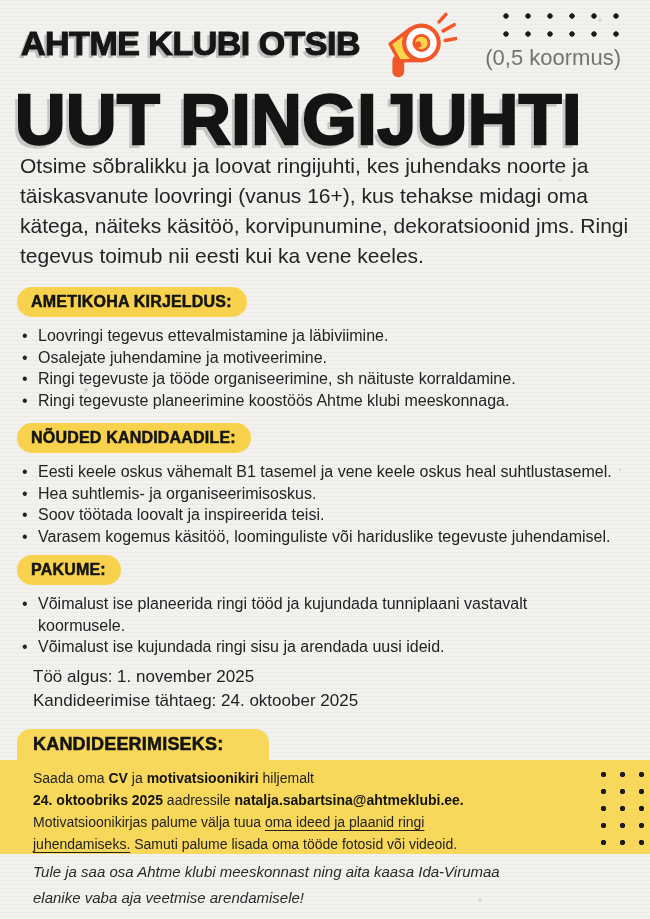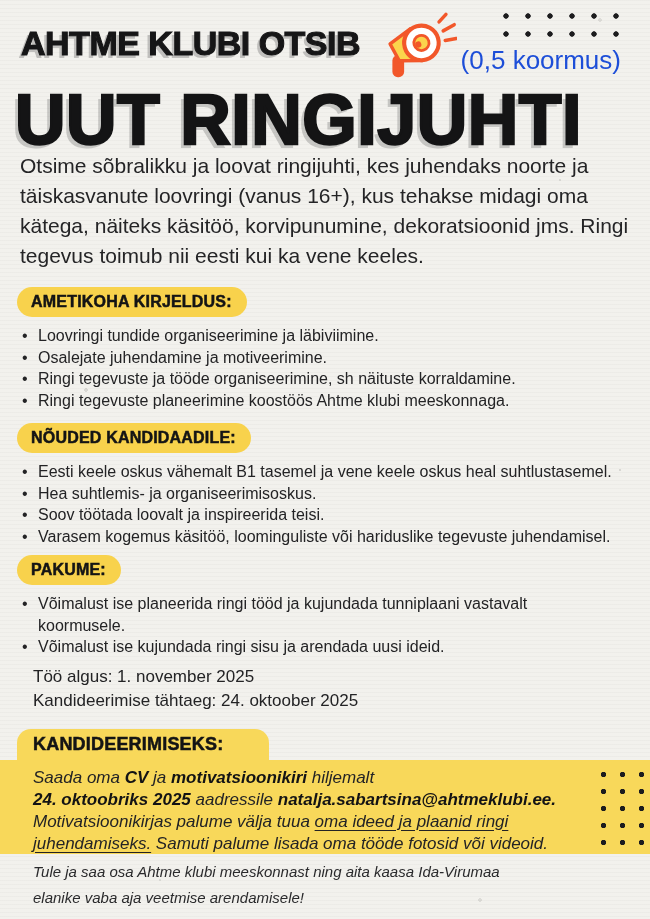--- a/index.html
+++ b/index.html
@@ -35,21 +35,21 @@
   .kicker {
     top:24px; left:21px;
     font-size:34px; font-weight:bold; letter-spacing:-.5px;
     color:#161617; -webkit-text-stroke:1.1px #161617;
     text-shadow:-3px 3px 0 rgba(90,90,90,.32);
     white-space:nowrap;
   }
   .megaphone { top:9px; left:381px; width:76px; height:70px; }
   .workload {
     top:45px; right:29px;
-    font-size:26px; color:#1d4ed8;
+    font-size:22px; color:#737373;
     white-space:nowrap;
   }
   .title {
     top:80px; left:15px;
     font-size:70px; font-weight:bold; letter-spacing:.5px;
     color:#141415; -webkit-text-stroke:2.4px #141415;
     text-shadow:-4px 4px 0 rgba(90,90,90,.28);
     white-space:nowrap;
   }
   .dots { background-image:radial-gradient(circle, #1c1c1e 2.4px, transparent 3px); }
@@ -100,21 +100,21 @@
     font-size:18px; font-weight:bold; letter-spacing:.2px;
     color:#141415; -webkit-text-stroke:.5px #141415;
     white-space:nowrap;
   }
   .apply-body {
     position:relative;
     background:#f8d85a;
     height:94px;
     padding:7px 95px 0 33px;
   }
-  .apply-line { font-size:17px; line-height:22px; color:#232325; white-space:nowrap;font-style:italic; }
+  .apply-line { font-size:14px; line-height:22px; color:#232325; white-space:nowrap; }
   .apply-line .b { font-weight:bold; color:#131314; }
   .apply-line .u { text-decoration:underline; text-underline-offset:3px; }
   .side-dots { position:absolute; top:6px; right:4px; width:52px; height:88px; background-size:19px 17px; }
 
   
   .footer {
     top:859px; left:33px; width:482px;
     font-size:15px; line-height:26px; font-style:italic; color:#2a2a2c;
   }
 </style>
@@ -144,21 +144,21 @@
 
   <div class="layer workload">(0,5 koormus)</div>
 
   <h1 class="layer title">UUT RINGIJUHTI</h1>
 
   <p class="layer intro">Otsime sõbralikku ja loovat ringijuhti, kes juhendaks noorte ja täiskasvanute loovringi (vanus 16+), kus tehakse midagi oma kätega, näiteks käsitöö, korvipunumine, dekoratsioonid jms. Ringi tegevus toimub nii eesti kui ka vene keeles.</p>
 
   <section class="layer sec1">
     <span class="pill">AMETIKOHA KIRJELDUS:</span>
     <ul class="bullets">
-      <li>Loovringi tundide organiseerimine ja läbiviimine.</li>
+      <li>Loovringi tegevus ettevalmistamine ja läbiviimine.</li>
       <li>Osalejate juhendamine ja motiveerimine.</li>
       <li>Ringi tegevuste ja tööde organiseerimine, sh näituste korraldamine.</li>
       <li>Ringi tegevuste planeerimine koostöös Ahtme klubi meeskonnaga.</li>
     </ul>
   </section>
 
   <section class="layer sec2">
     <span class="pill">NÕUDED KANDIDAADILE:</span>
     <ul class="bullets">
       <li>Eesti keele oskus vähemalt B1 tasemel ja vene keele oskus heal suhtlustasemel.</li>

